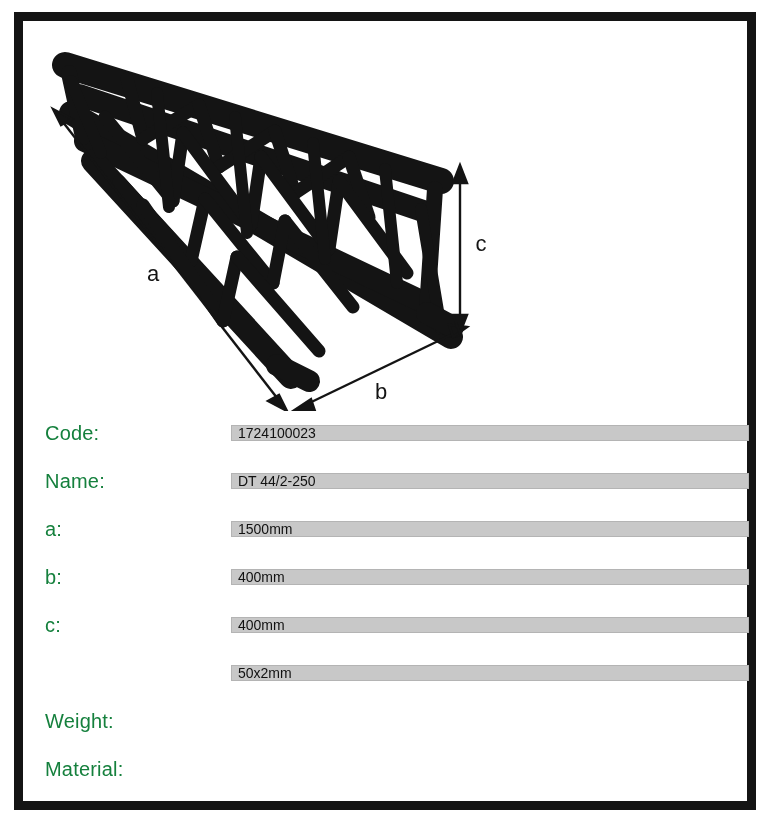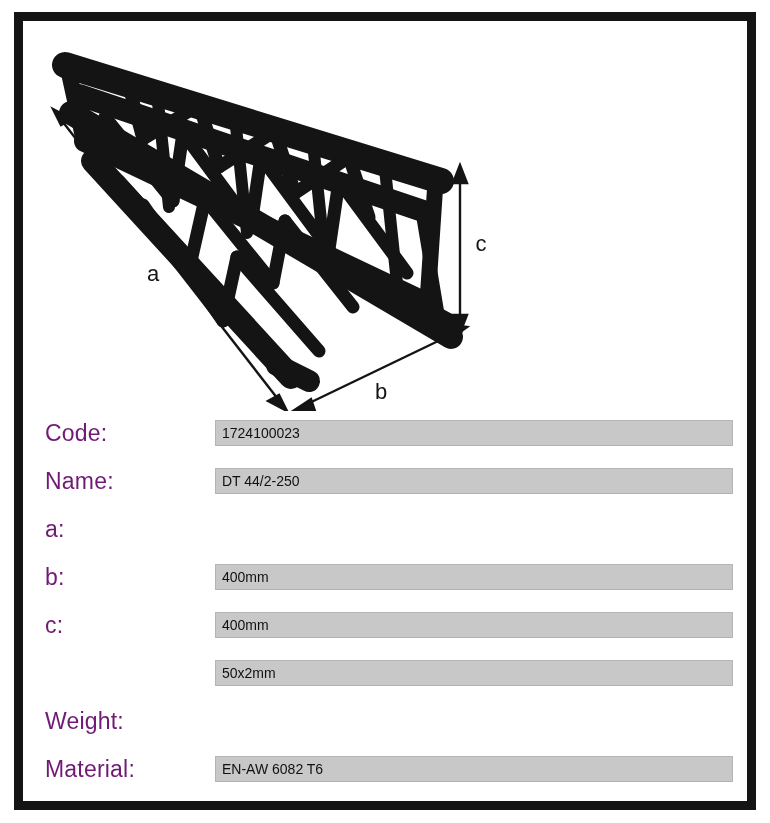--- a/index.html
+++ b/index.html
@@ -59,32 +59,32 @@
   }
   .spec-row {
     position: relative;
     height: 48px;
   }
   .spec-label {
     position: absolute;
     left: 22px;
     top: 50%;
     transform: translateY(-50%);
-    font-size: 23px;
-    color: #701a75;
+    font-size: 20px;
+    color: #15803d;
     white-space: nowrap;
     letter-spacing: 0.2px;
   }
   .spec-value {
     position: absolute;
-    left: 192px;
+    left: 208px;
     width: 518px;
     top: 50%;
     transform: translateY(-50%);
-    height: 26px;
+    height: 16px;
     background: #c8c8c8;
     border: 1px solid #b4b4b4;
     box-sizing: border-box;
   }
   .spec-value span {
     position: absolute;
     left: 6px;
     top: 50%;
     transform: translateY(-50%);
     font-size: 14px;
@@ -187,20 +187,23 @@
 
         <div class="spec-row">
           <div class="spec-label">Name:</div>
           <div class="spec-value">
             <span>DT 44/2-250</span>
           </div>
         </div>
 
         <div class="spec-row">
           <div class="spec-label">a:</div>
+          <div class="spec-value">
+            <span>1500mm</span>
+          </div>
         </div>
 
         <div class="spec-row">
           <div class="spec-label">b:</div>
           <div class="spec-value">
             <span>400mm</span>
           </div>
         </div>
 
         <div class="spec-row">
@@ -215,21 +218,18 @@
             <span>50x2mm</span>
           </div>
         </div>
 
         <div class="spec-row">
           <div class="spec-label">Weight:</div>
         </div>
 
         <div class="spec-row">
           <div class="spec-label">Material:</div>
-          <div class="spec-value">
-            <span>EN-AW 6082 T6</span>
-          </div>
         </div>
 
       </div>
     </div>
   </div>
 </div>
 
 </body></html>

